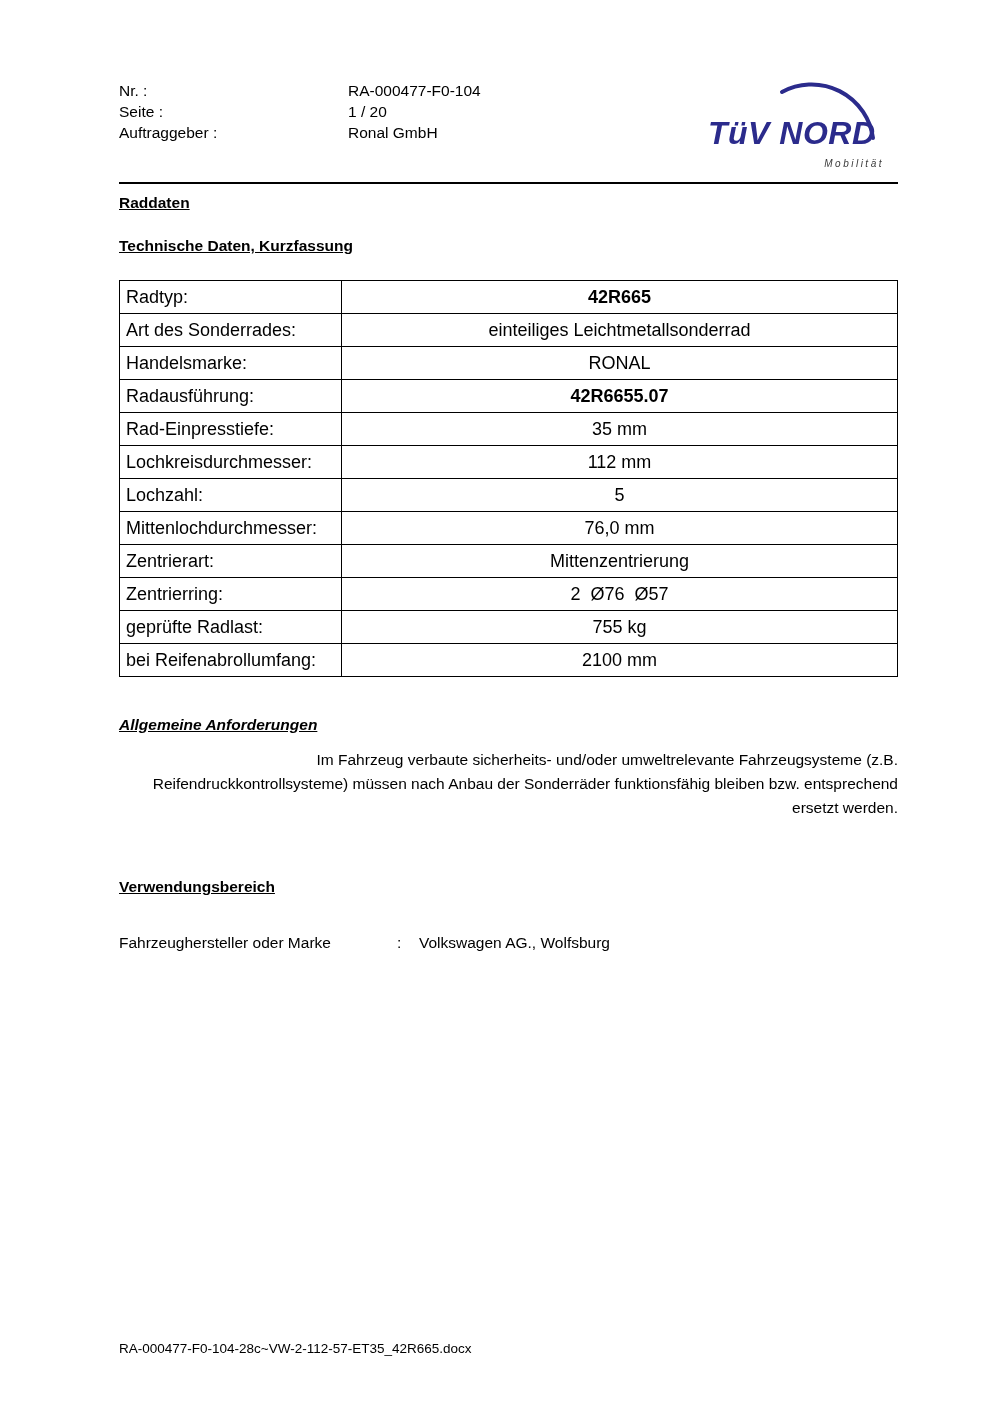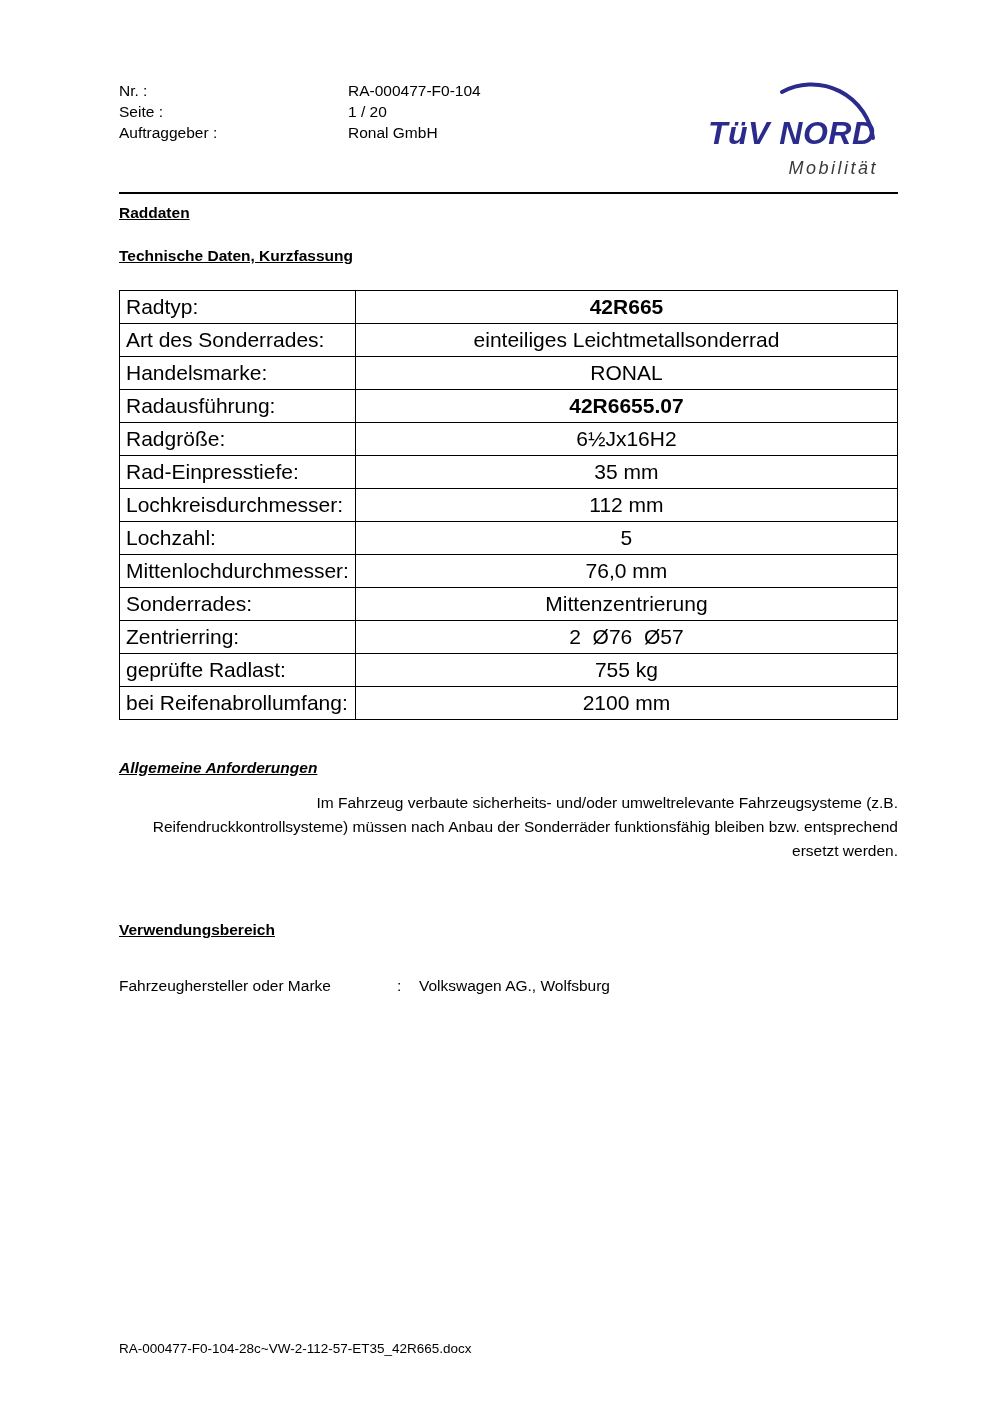--- a/index.html
+++ b/index.html
@@ -20,25 +20,25 @@
   .header-left { font-size: 15.5px; line-height: 21px; }
   .doc-title { margin-bottom: 0; }
   .hline { display: flex; }
   .hlabel { display: inline-block; width: 229px; }
   .hvalue { display: inline-block; }
   .logo-box { margin-top: -14px; margin-right: 8px; width: 200px; text-align: right; }
   .logo-svg { display: block; }
   .logo-tagline {
     font-family: "Liberation Sans", sans-serif;
     font-style: italic;
-    font-size: 18px;
+    font-size: 10px;
     color: #3a3a3a;
     letter-spacing: 2.5px;
     margin-top: -8px;
-    margin-right: 12px;
+    margin-right: 6px;
   }
   .hrule {
     border: none;
     border-top: 2px solid #000;
     margin-top: 13px;
     margin-bottom: 0;
     width: 779px;
   }
   
   .sec-heading {
@@ -46,21 +46,21 @@
     font-weight: bold;
     text-decoration: underline;
   }
   .h-tech { margin-top: 25px; }
   .h-rad  { margin-top: 10px; }
   
   table.spec {
     border-collapse: collapse;
     width: 779px;
     margin-top: 25px;
-    font-size: 21px;
+    font-size: 18px;
   }
   table.spec td {
     border: 1px solid #000;
     height: 33px;
     padding: 4px 6px;
     vertical-align: middle;
   }
   td.lbl { width: 222px; text-align: left; }
   td.val { text-align: center; white-space: pre-wrap; }
   td.val.bold { font-weight: bold; }
@@ -136,41 +136,37 @@
       </tr>
       <tr>
         <td class="lbl">Handelsmarke:</td>
         <td class="val">RONAL</td>
       </tr>
       <tr>
         <td class="lbl">Radausführung:</td>
         <td class="val bold">42R6655.07</td>
       </tr>
       <tr>
-        <td class="lbl">Radgröße:</td>
-        <td class="val">6½Jx16H2</td>
-      </tr>
-      <tr>
         <td class="lbl">Rad-Einpresstiefe:</td>
         <td class="val">35 mm</td>
       </tr>
       <tr>
         <td class="lbl">Lochkreisdurchmesser:</td>
         <td class="val">112 mm</td>
       </tr>
       <tr>
         <td class="lbl">Lochzahl:</td>
         <td class="val">5</td>
       </tr>
       <tr>
         <td class="lbl">Mittenlochdurchmesser:</td>
         <td class="val">76,0 mm</td>
       </tr>
       <tr>
-        <td class="lbl">Sonderrades:</td>
+        <td class="lbl">Zentrierart:</td>
         <td class="val">Mittenzentrierung</td>
       </tr>
       <tr>
         <td class="lbl">Zentrierring:</td>
         <td class="val">2  Ø76  Ø57</td>
       </tr>
       <tr>
         <td class="lbl">geprüfte Radlast:</td>
         <td class="val">755 kg</td>
       </tr>

